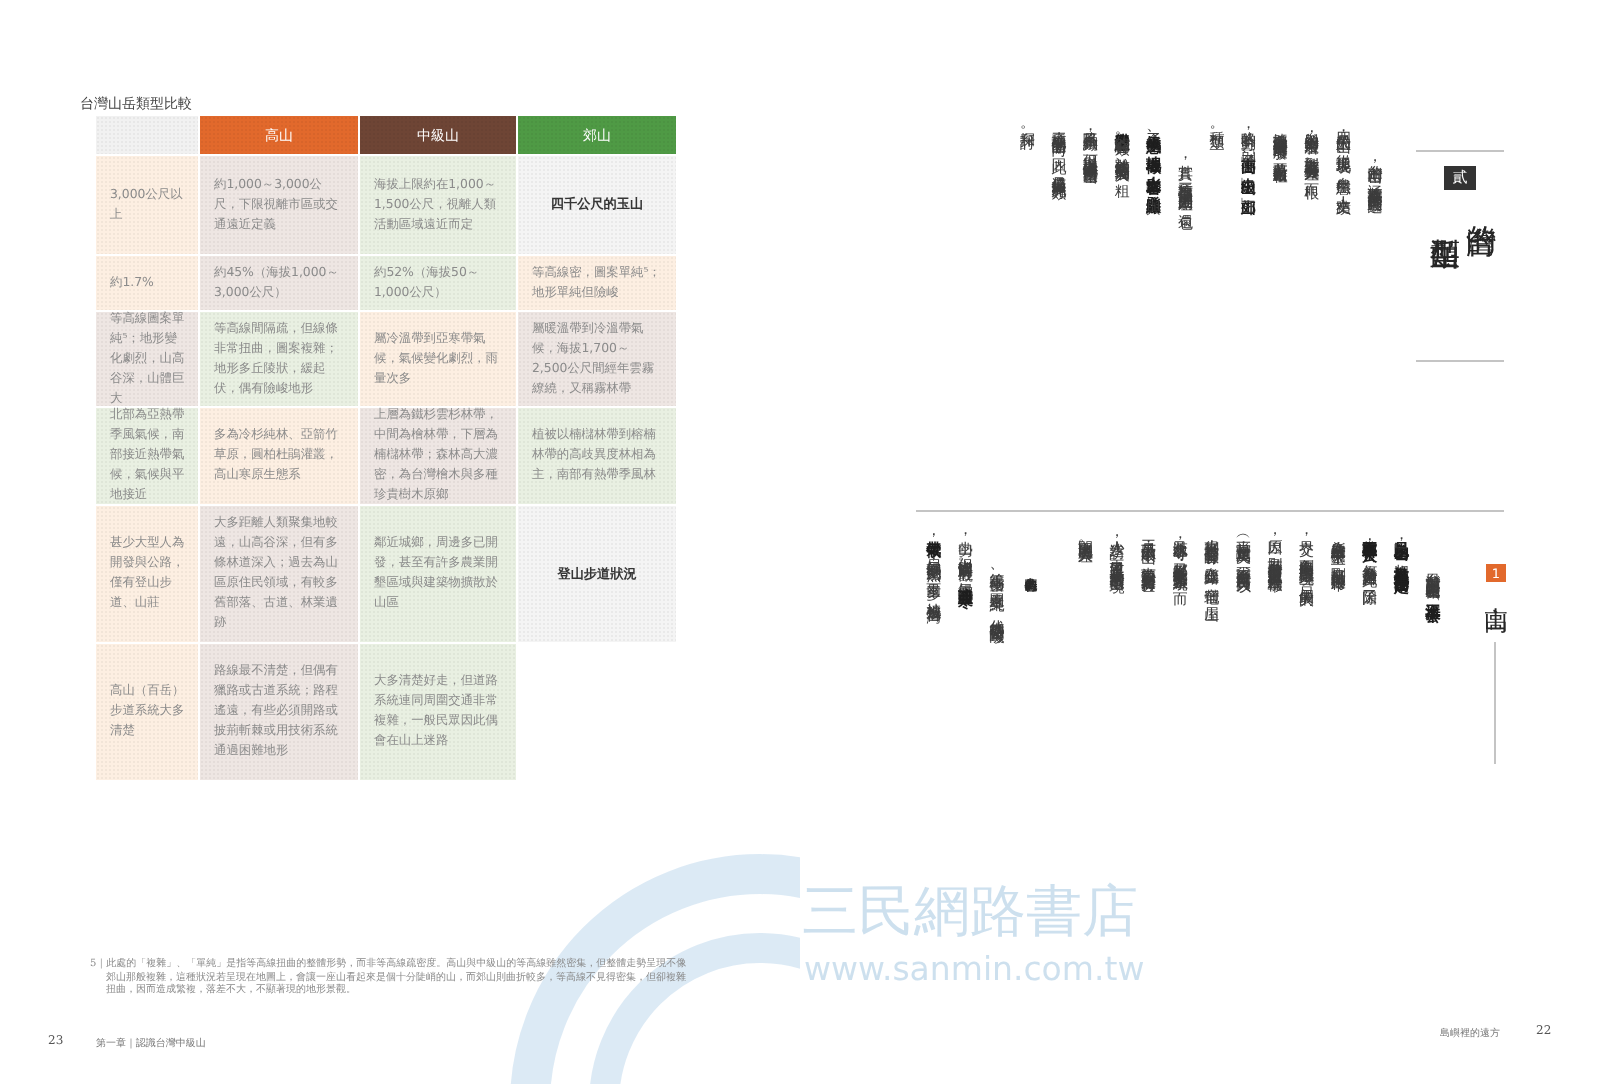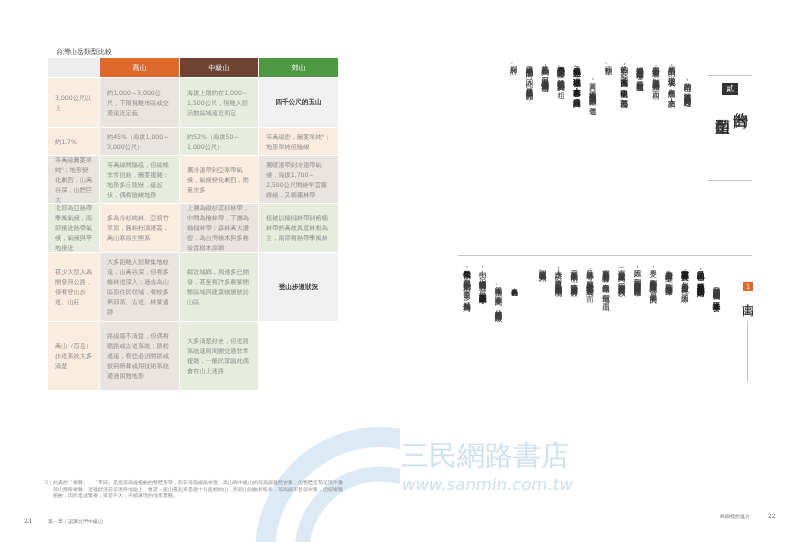--- a/index.html
+++ b/index.html
@@ -7,21 +7,21 @@
     width: 800px; height: 542px; position: relative; overflow: hidden;
     background: #ffffff; color: #444;
     font-family: "DejaVu Sans", sans-serif;
   }
   .abs { position: absolute; }
   .page { position: absolute; top: 0; width: 400px; height: 542px; }
   #left-page { left: 0; }
   #right-page { left: 400px; }
 
   
-  .table-title { left: 56px; top: 47px; font-size: 7px; color: #444; white-space: nowrap; }
+  .table-title { left: 40px; top: 47px; font-size: 7px; color: #444; white-space: nowrap; }
   .grid {
     position: absolute; left: 48px; top: 58px;
     display: grid;
     grid-template-columns: 51px 79px 78px 79px;
     grid-template-rows: 19px 49px 27px 47px 48px 68px 68px 58px;
     gap: 1px; background: #ffffff;
   }
   .tex {
     background-image: radial-gradient(rgba(0,0,0,0.045) 0.6px, transparent 0.75px);
     background-size: 2px 2px;
@@ -176,17 +176,17 @@
   <div class="vcol" style="left:169.8px;top:264px;"><span>三千公尺以下的中級山，由於缺少百岳之名加持而甚</span></div>
   <div class="vcol" style="left:154px;top:264px;"><span>少人造訪，更導致了以三千公尺為分水嶺的登山環境</span></div>
   <div class="vcol" style="left:138.2px;top:264px;"><span>之間出現的巨大差異。</span></div>
 
   <div class="vhead" style="left:109.5px;top:283px;">高山的特色</div>
   <div class="vcol indent" style="left:94px;top:264px;"><span>等高線密集、圖案單純⁵，代表的特徵便是險峻</span></div>
   <div class="vcol" style="left:78.2px;top:264px;"><span>山勢，但山體通常鮮明壯觀。氣候上屬</span><b>冷溫帶</b><span>到</span><b>亞寒</b></div>
   <div class="vcol" style="left:62.4px;top:264px;"><b>帶氣候</b><span>，局部氣候變化劇烈，雨量多，植被幾為台灣</span></div>
 
   <div class="abs wm-text" style="left:1px;top:437px;">三民網路書店</div>
-  <div class="abs wm-url" style="left:2px;top:475px;font-style:italic;">www.sanmin.com.tw</div>
+  <div class="abs wm-url" style="left:2px;top:475px;">www.sanmin.com.tw</div>
 
   <div class="abs footer-txt" style="left:320px;top:513px;">島嶼裡的遠方</div>
   <div class="abs footer-num" style="left:368px;top:512px;">22</div>
 </div>
 
 </body></html>

